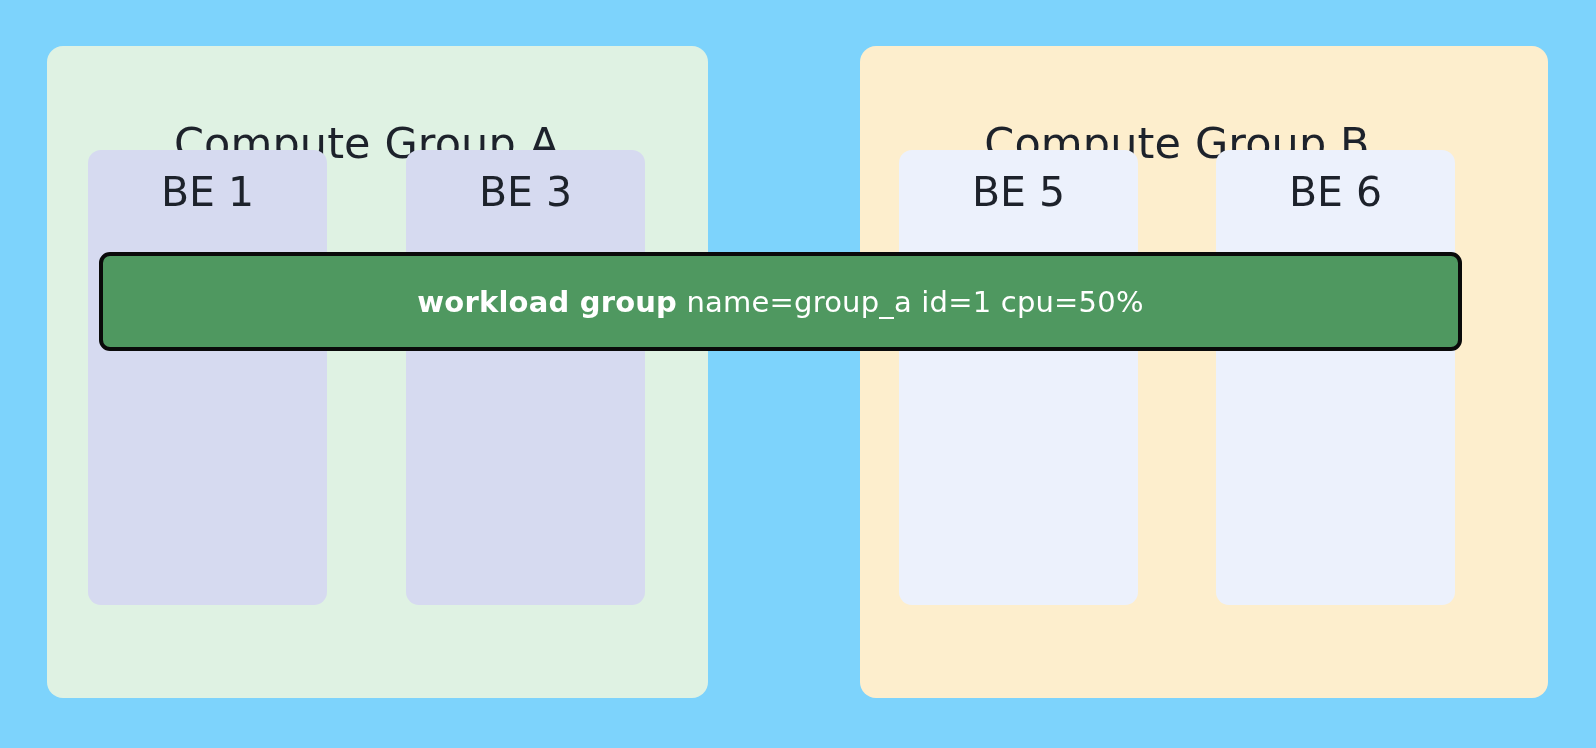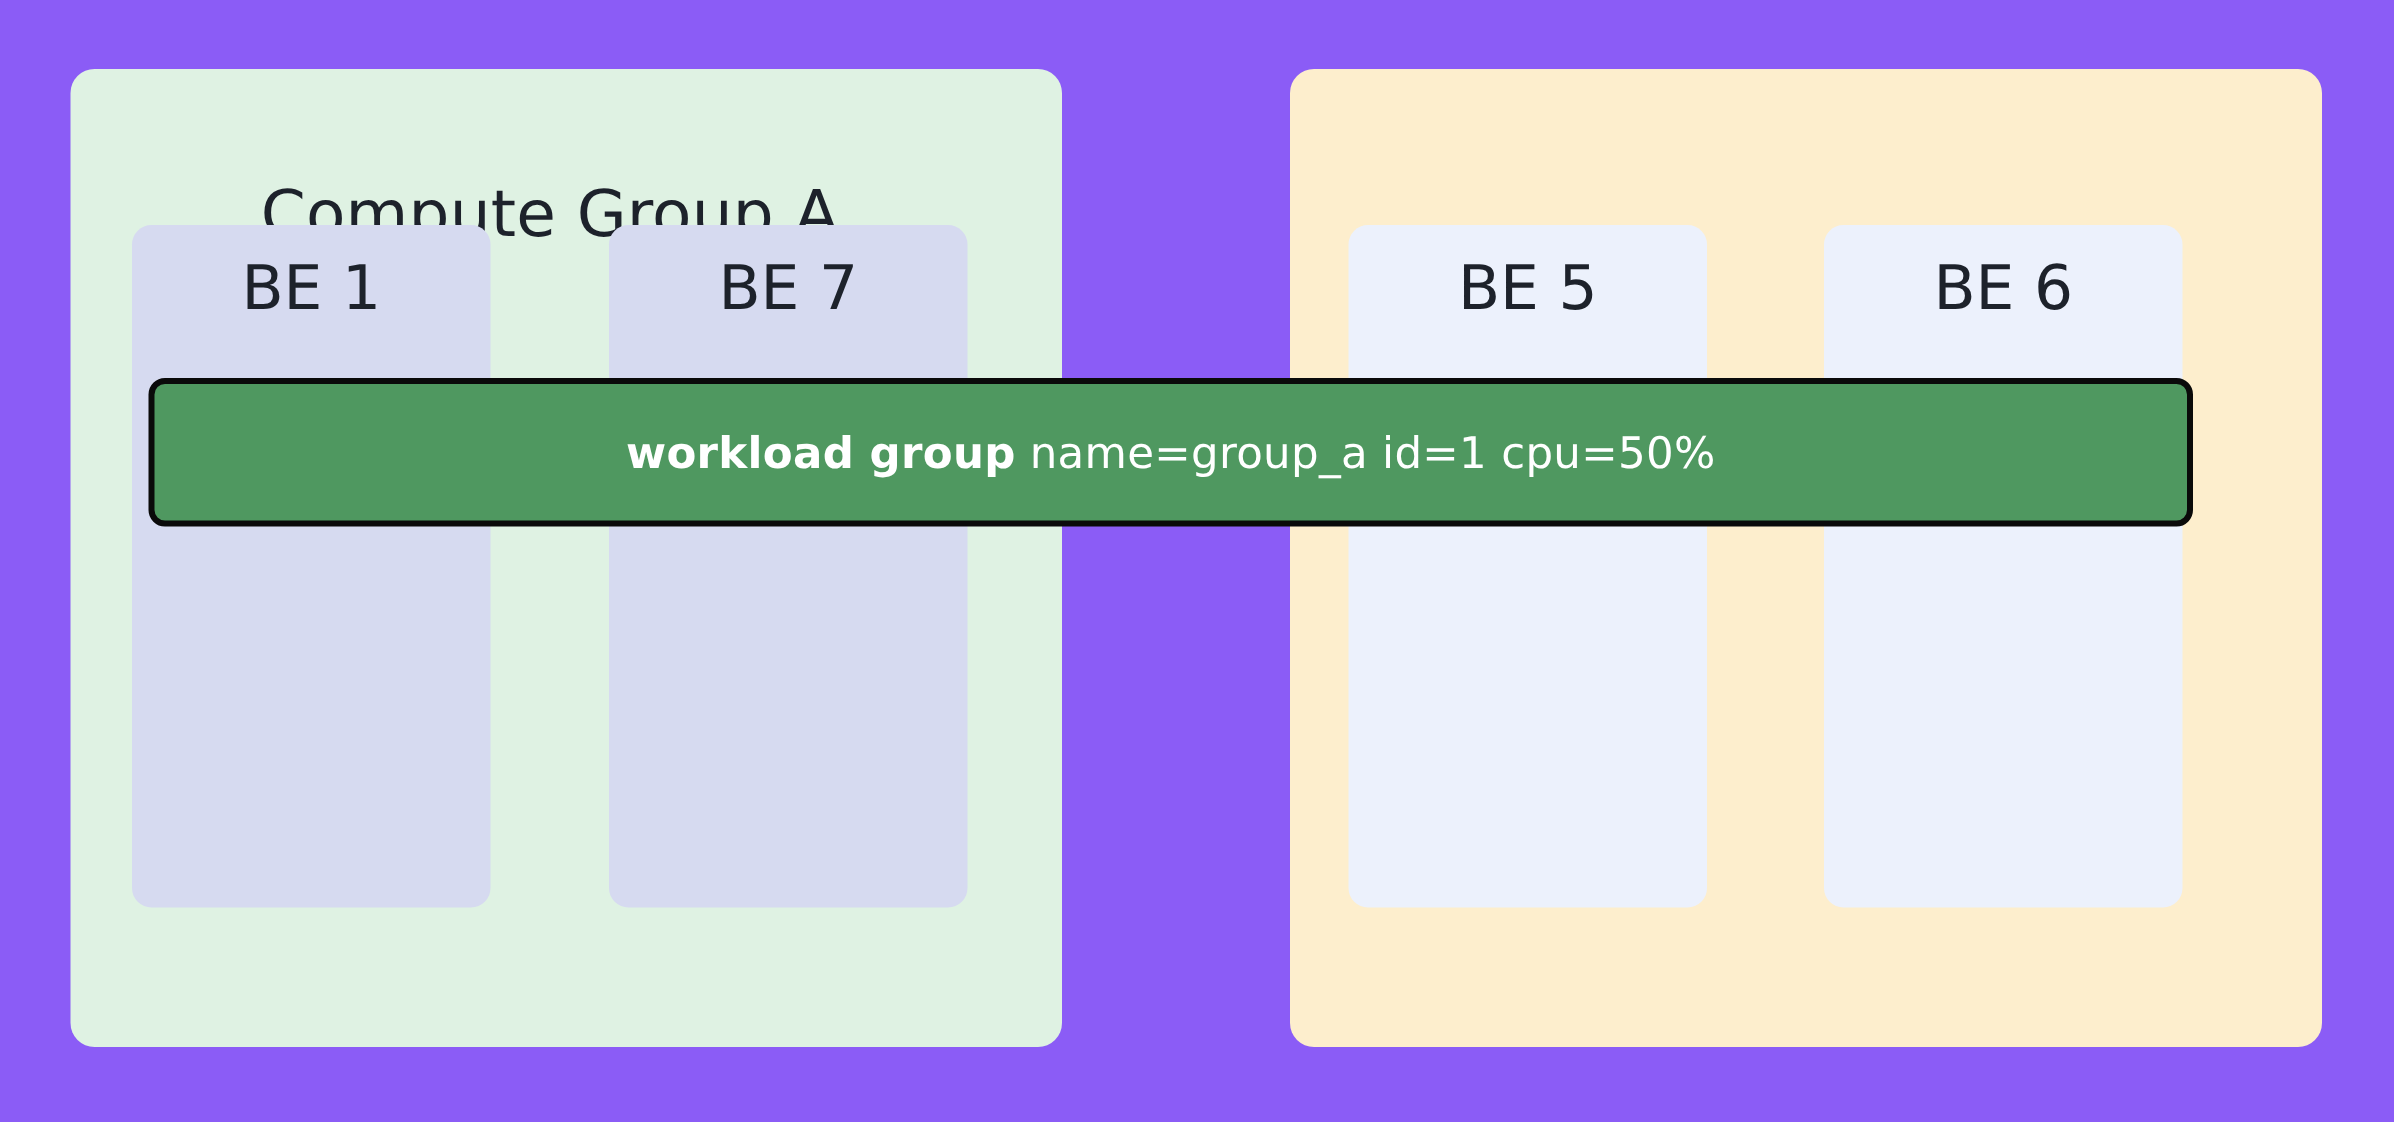--- a/index.html
+++ b/index.html
@@ -10,21 +10,21 @@
   body {
     width: 1596px;
     height: 748px;
     font-family: "DejaVu Sans", "Liberation Sans", sans-serif;
     overflow: hidden;
   }
   #stage {
     position: relative;
     width: 1596px;
     height: 748px;
-    background: #8b5cf6;
+    background: #7dd3fc;
   }
 
   
   .compute-group {
     position: absolute;
     top: 46px;
     height: 652px;
     border-radius: 16px;
     box-sizing: border-box;
   }
@@ -123,25 +123,26 @@
 <div id="stage">
 
   <div class="compute-group" id="group-a">
     <div class="group-title">Compute Group A</div>
 
     <div class="be-box" id="be-1">
       <div class="be-label">BE 1</div>
     </div>
 
     <div class="be-box" id="be-2">
-      <div class="be-label">BE 7</div>
+      <div class="be-label">BE 3</div>
     </div>
   </div>
 
   <div class="compute-group" id="group-b">
+    <div class="group-title">Compute Group B</div>
 
     <div class="be-box" id="be-3">
       <div class="be-label">BE 5</div>
     </div>
 
     <div class="be-box" id="be-4">
       <div class="be-label">BE 6</div>
     </div>
   </div>
 

